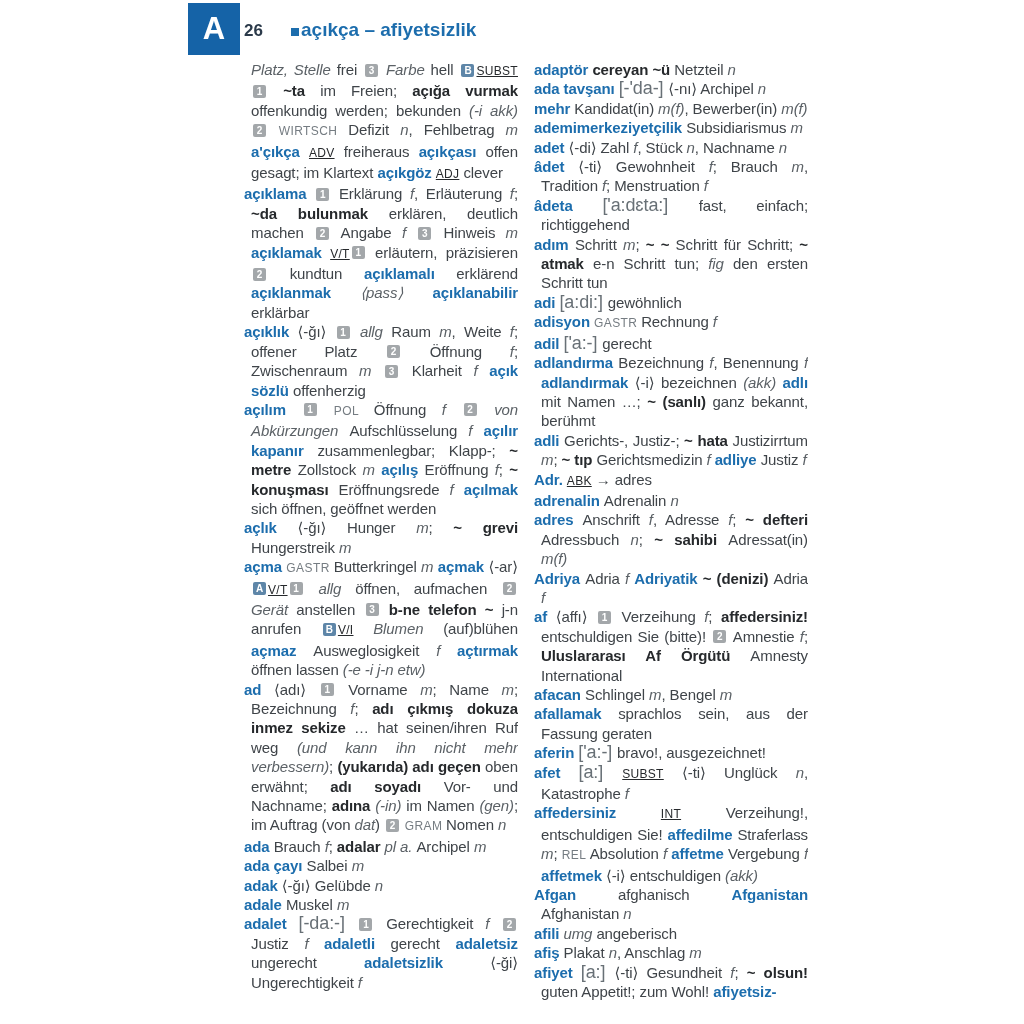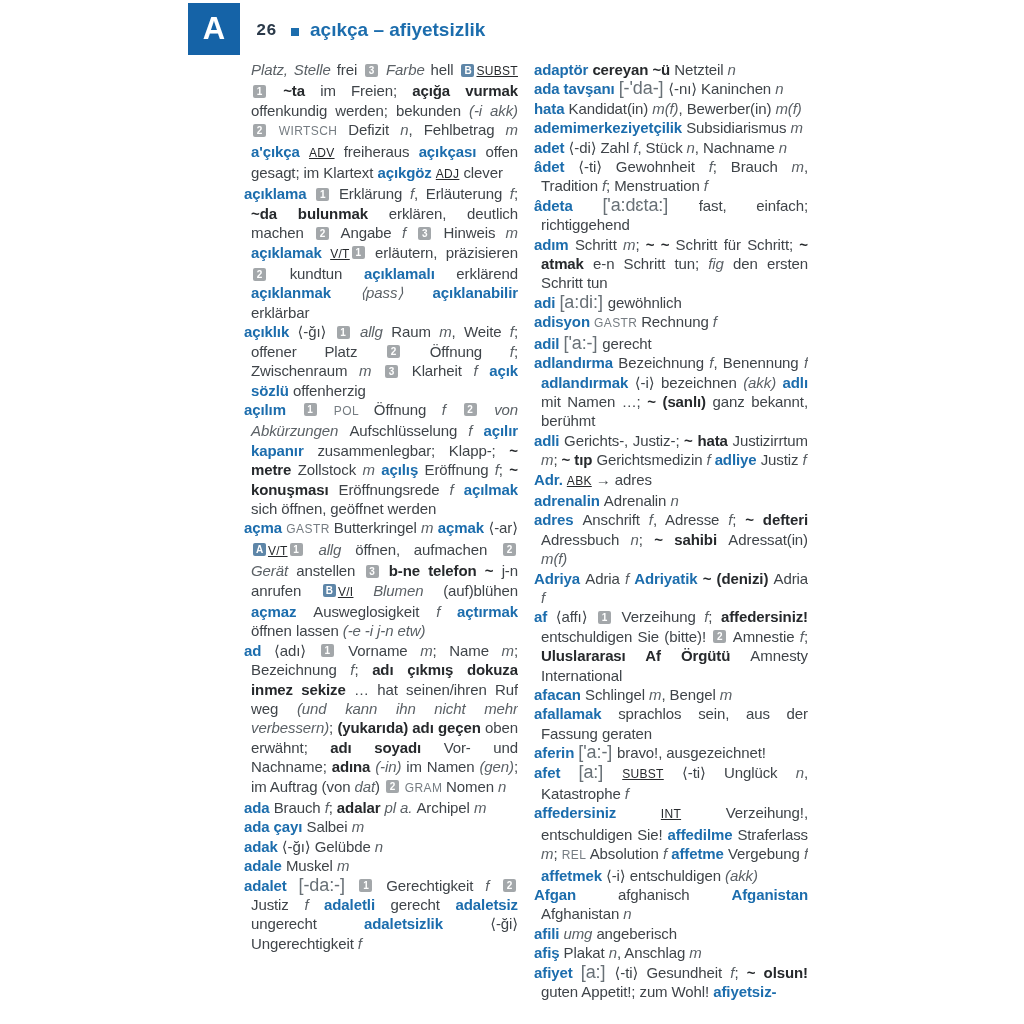--- a/index.html
+++ b/index.html
@@ -7,23 +7,23 @@
     position:relative;width:1024px;height:1024px;background:#ffffff;
     font-family:"Liberation Sans",sans-serif;overflow:hidden;margin:0 auto;
     color:var(--ink,#3f4449);
   }
   
   .letter-tab{
     position:absolute;left:188px;top:3px;width:52px;height:52px;
     background:var(--tab-blue,#1563a7);color:#fff;font-size:31px;font-weight:bold;
     display:flex;align-items:center;justify-content:center;
   }
-  .page-num{position:absolute;left:256px;top:21px;font-size:17px;font-weight:bold;color:var(--page-num,#2b3a4a);font-family:Liberation Mono, monospace;}
+  .page-num{position:absolute;left:244px;top:21px;font-size:17px;font-weight:bold;color:var(--page-num,#2b3a4a);}
   .bullet{position:absolute;left:291px;top:28px;width:8px;height:8px;background:var(--hw,#1c6dad);}
-  .range{position:absolute;left:310px;top:19px;font-size:19px;font-weight:bold;color:var(--hw,#1c6dad);}
+  .range{position:absolute;left:301px;top:19px;font-size:19px;font-weight:bold;color:var(--hw,#1c6dad);}
   
   .content{
     position:absolute;left:244px;top:60px;width:564px;height:952px;
     display:flex;gap:16px;
   }
   .column{flex:1 1 0;height:952px;overflow:hidden;}
   .entry{
     margin:0;padding-left:7px;text-indent:-7px;
     font-size:15px;line-height:19.4px;text-align:justify;
     letter-spacing:-0.1px;
@@ -53,32 +53,33 @@
   <span class="page-num">26</span>
   <span class="bullet"></span>
   <span class="range">açıkça –  afiyetsizlik</span>
 
   <div class="content">
     <div class="column" id="col-left">
         <p class="entry cont"><span class="run-i">Platz, Stelle </span><span class="run-r">frei </span><span class="run-nb">3</span><span class="run-i"> Farbe </span><span class="run-r">hell </span><span class="run-lb">B</span><span class="run-u">SUBST</span><span class="run-nb">1</span><span class="run-b"> ~ta </span><span class="run-r">im Freien; </span><span class="run-b">açığa vurmak </span><span class="run-r">offenkundig werden; bekunden </span><span class="run-i">(-i akk) </span><span class="run-nb">2</span><span class="run-g"> WIRTSCH </span><span class="run-r">Defizit </span><span class="run-i">n</span><span class="run-r">, Fehlbetrag </span><span class="run-i">m </span><span class="run-h">a'çıkça </span><span class="run-u">ADV</span><span class="run-r"> freiheraus </span><span class="run-h">açıkçası </span><span class="run-r">offen gesagt; im Klartext </span><span class="run-h">açıkgöz </span><span class="run-u">ADJ</span><span class="run-r"> clever</span></p>
         <p class="entry"><span class="run-h">açıklama </span><span class="run-nb">1</span><span class="run-r"> Erklärung </span><span class="run-i">f</span><span class="run-r">, Erläuterung </span><span class="run-i">f</span><span class="run-r">; </span><span class="run-b">~da bulunmak </span><span class="run-r">erklären, deutlich machen </span><span class="run-nb">2</span><span class="run-r"> Angabe </span><span class="run-i">f </span><span class="run-nb">3</span><span class="run-r"> Hinweis </span><span class="run-i">m </span><span class="run-h">açıklamak </span><span class="run-u">V/T</span><span class="run-nb">1</span><span class="run-r"> erläutern, präzisieren </span><span class="run-nb">2</span><span class="run-r"> kundtun </span><span class="run-h">açıklamalı </span><span class="run-r">erklärend </span><span class="run-h">açıklanmak </span><span class="run-i">⟨pass⟩ </span><span class="run-h">açıklanabilir </span><span class="run-r">erklärbar</span></p>
         <p class="entry"><span class="run-h">açıklık </span><span class="run-r">⟨-ğı⟩ </span><span class="run-nb">1</span><span class="run-i"> allg </span><span class="run-r">Raum </span><span class="run-i">m</span><span class="run-r">, Weite </span><span class="run-i">f</span><span class="run-r">; offener Platz </span><span class="run-nb">2</span><span class="run-r"> Öffnung </span><span class="run-i">f</span><span class="run-r">; Zwischenraum </span><span class="run-i">m </span><span class="run-nb">3</span><span class="run-r"> Klarheit </span><span class="run-i">f </span><span class="run-h">açık sözlü </span><span class="run-r">offenherzig</span></p>
         <p class="entry"><span class="run-h">açılım </span><span class="run-nb">1</span><span class="run-g"> POL </span><span class="run-r">Öffnung </span><span class="run-i">f </span><span class="run-nb">2</span><span class="run-i"> von Abkürzungen </span><span class="run-r">Aufschlüsselung </span><span class="run-i">f </span><span class="run-h">açılır kapanır </span><span class="run-r">zusammenlegbar; Klapp-; </span><span class="run-b">~ metre </span><span class="run-r">Zollstock </span><span class="run-i">m </span><span class="run-h">açılış </span><span class="run-r">Eröffnung </span><span class="run-i">f</span><span class="run-r">; </span><span class="run-b">~ konuşması </span><span class="run-r">Eröffnungsrede </span><span class="run-i">f </span><span class="run-h">açılmak </span><span class="run-r">sich öffnen, geöffnet werden</span></p>
+        <p class="entry"><span class="run-h">açlık </span><span class="run-r">⟨-ğı⟩ Hunger </span><span class="run-i">m</span><span class="run-r">; </span><span class="run-b">~ grevi </span><span class="run-r">Hungerstreik </span><span class="run-i">m</span></p>
         <p class="entry"><span class="run-h">açma </span><span class="run-g">GASTR </span><span class="run-r">Butterkringel </span><span class="run-i">m </span><span class="run-h">açmak </span><span class="run-r">⟨-ar⟩ </span><span class="run-lb">A</span><span class="run-u">V/T</span><span class="run-nb">1</span><span class="run-i"> allg </span><span class="run-r">öffnen, aufmachen </span><span class="run-nb">2</span><span class="run-i"> Gerät </span><span class="run-r">anstellen </span><span class="run-nb">3</span><span class="run-b"> b-ne telefon ~ </span><span class="run-r">j-n anrufen </span><span class="run-lb">B</span><span class="run-u">V/I</span><span class="run-i"> Blumen </span><span class="run-r">(auf)blühen </span><span class="run-h">açmaz </span><span class="run-r">Ausweglosigkeit </span><span class="run-i">f </span><span class="run-h">açtırmak </span><span class="run-r">öffnen lassen </span><span class="run-i">(-e -i j-n etw)</span></p>
         <p class="entry"><span class="run-h">ad </span><span class="run-r">⟨adı⟩ </span><span class="run-nb">1</span><span class="run-r"> Vorname </span><span class="run-i">m</span><span class="run-r">; Name </span><span class="run-i">m</span><span class="run-r">; Bezeichnung </span><span class="run-i">f</span><span class="run-r">; </span><span class="run-b">adı çıkmış dokuza inmez sekize </span><span class="run-r">… hat seinen/ihren Ruf weg </span><span class="run-i">(und kann ihn nicht mehr verbessern)</span><span class="run-r">; </span><span class="run-b">(yukarıda) adı geçen </span><span class="run-r">oben erwähnt; </span><span class="run-b">adı soyadı </span><span class="run-r">Vor- und Nachname; </span><span class="run-b">adına </span><span class="run-i">(-in) </span><span class="run-r">im Namen </span><span class="run-i">(gen)</span><span class="run-r">; im Auftrag (von </span><span class="run-i">dat</span><span class="run-r">) </span><span class="run-nb">2</span><span class="run-g"> GRAM </span><span class="run-r">Nomen </span><span class="run-i">n</span></p>
         <p class="entry"><span class="run-h">ada </span><span class="run-r">Brauch </span><span class="run-i">f</span><span class="run-r">; </span><span class="run-b">adalar </span><span class="run-i">pl a. </span><span class="run-r">Archipel </span><span class="run-i">m</span></p>
         <p class="entry"><span class="run-h">ada çayı </span><span class="run-r">Salbei </span><span class="run-i">m</span></p>
         <p class="entry"><span class="run-h">adak </span><span class="run-r">⟨-ğı⟩ Gelübde </span><span class="run-i">n</span></p>
         <p class="entry"><span class="run-h">adale </span><span class="run-r">Muskel </span><span class="run-i">m</span></p>
         <p class="entry"><span class="run-h">adalet </span><span class="run-p">[-da:-] </span><span class="run-nb">1</span><span class="run-r"> Gerechtigkeit </span><span class="run-i">f </span><span class="run-nb">2</span><span class="run-r"> Justiz </span><span class="run-i">f </span><span class="run-h">adaletli </span><span class="run-r">gerecht </span><span class="run-h">adaletsiz </span><span class="run-r">ungerecht </span><span class="run-h">adaletsizlik </span><span class="run-r">⟨-ği⟩ Ungerechtigkeit </span><span class="run-i">f</span></p>
       </div>
     <div class="column" id="col-right">
         <p class="entry"><span class="run-h">adaptör </span><span class="run-b">cereyan ~ü </span><span class="run-r">Netzteil </span><span class="run-i">n</span></p>
-        <p class="entry"><span class="run-h">ada tavşanı </span><span class="run-p">[-'da-] </span><span class="run-r">⟨-nı⟩ Kaninchen </span><span class="run-i">n</span></p>
-        <p class="entry"><span class="run-h">hata </span><span class="run-r">Kandidat(in) </span><span class="run-i">m(f)</span><span class="run-r">, Bewerber(in) </span><span class="run-i">m(f)</span></p>
+        <p class="entry"><span class="run-h">ada tavşanı </span><span class="run-p">[-'da-] </span><span class="run-r">⟨-nı⟩ Archipel </span><span class="run-i">n</span></p>
+        <p class="entry"><span class="run-h">mehr </span><span class="run-r">Kandidat(in) </span><span class="run-i">m(f)</span><span class="run-r">, Bewerber(in) </span><span class="run-i">m(f)</span></p>
         <p class="entry"><span class="run-h">ademimerkeziyetçilik </span><span class="run-r">Subsidiarismus </span><span class="run-i">m</span></p>
         <p class="entry"><span class="run-h">adet </span><span class="run-r">⟨-di⟩ Zahl </span><span class="run-i">f</span><span class="run-r">, Stück </span><span class="run-i">n</span><span class="run-r">, Nachname </span><span class="run-i">n</span></p>
         <p class="entry"><span class="run-h">âdet </span><span class="run-r">⟨-ti⟩ Gewohnheit </span><span class="run-i">f</span><span class="run-r">; Brauch </span><span class="run-i">m</span><span class="run-r">, Tradition </span><span class="run-i">f</span><span class="run-r">; Menstruation </span><span class="run-i">f</span></p>
         <p class="entry"><span class="run-h">âdeta </span><span class="run-p">['a:dɛta:] </span><span class="run-r">fast, einfach; richtiggehend</span></p>
         <p class="entry"><span class="run-h">adım </span><span class="run-r">Schritt </span><span class="run-i">m</span><span class="run-r">; </span><span class="run-b">~ ~ </span><span class="run-r">Schritt für Schritt; </span><span class="run-b">~ atmak </span><span class="run-r">e-n Schritt tun; </span><span class="run-i">fig </span><span class="run-r">den ersten Schritt tun</span></p>
         <p class="entry"><span class="run-h">adi </span><span class="run-p">[a:di:] </span><span class="run-r">gewöhnlich</span></p>
         <p class="entry"><span class="run-h">adisyon </span><span class="run-g">GASTR </span><span class="run-r">Rechnung </span><span class="run-i">f</span></p>
         <p class="entry"><span class="run-h">adil </span><span class="run-p">['a:-] </span><span class="run-r">gerecht</span></p>
         <p class="entry"><span class="run-h">adlandırma </span><span class="run-r">Bezeichnung </span><span class="run-i">f</span><span class="run-r">, Benennung </span><span class="run-i">f </span><span class="run-h">adlandırmak </span><span class="run-r">⟨-i⟩ bezeichnen </span><span class="run-i">(akk) </span><span class="run-h">adlı </span><span class="run-r">mit Namen …; </span><span class="run-b">~ (sanlı) </span><span class="run-r">ganz bekannt, berühmt</span></p>
         <p class="entry"><span class="run-h">adli </span><span class="run-r">Gerichts-, Justiz-; </span><span class="run-b">~ hata </span><span class="run-r">Justizirrtum </span><span class="run-i">m</span><span class="run-r">; </span><span class="run-b">~ tıp </span><span class="run-r">Gerichtsmedizin </span><span class="run-i">f </span><span class="run-h">adliye </span><span class="run-r">Justiz </span><span class="run-i">f</span></p>

